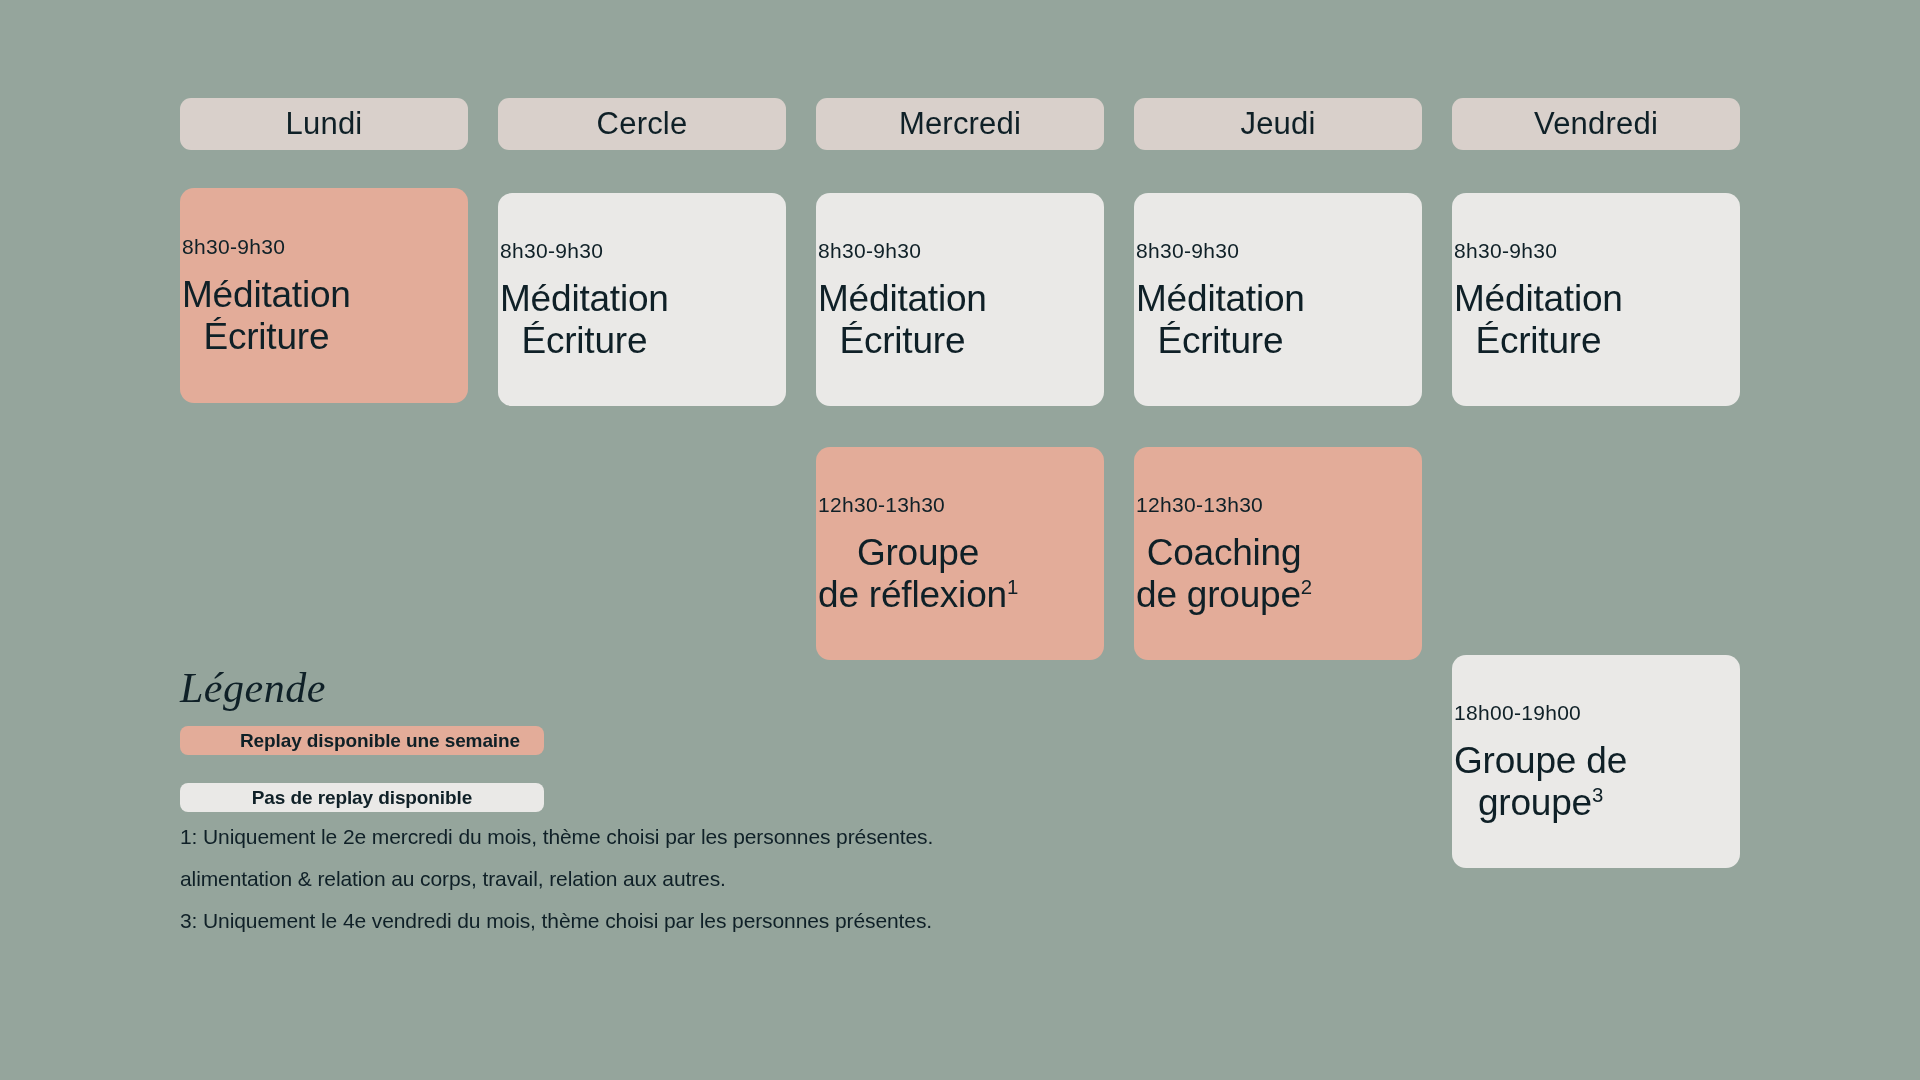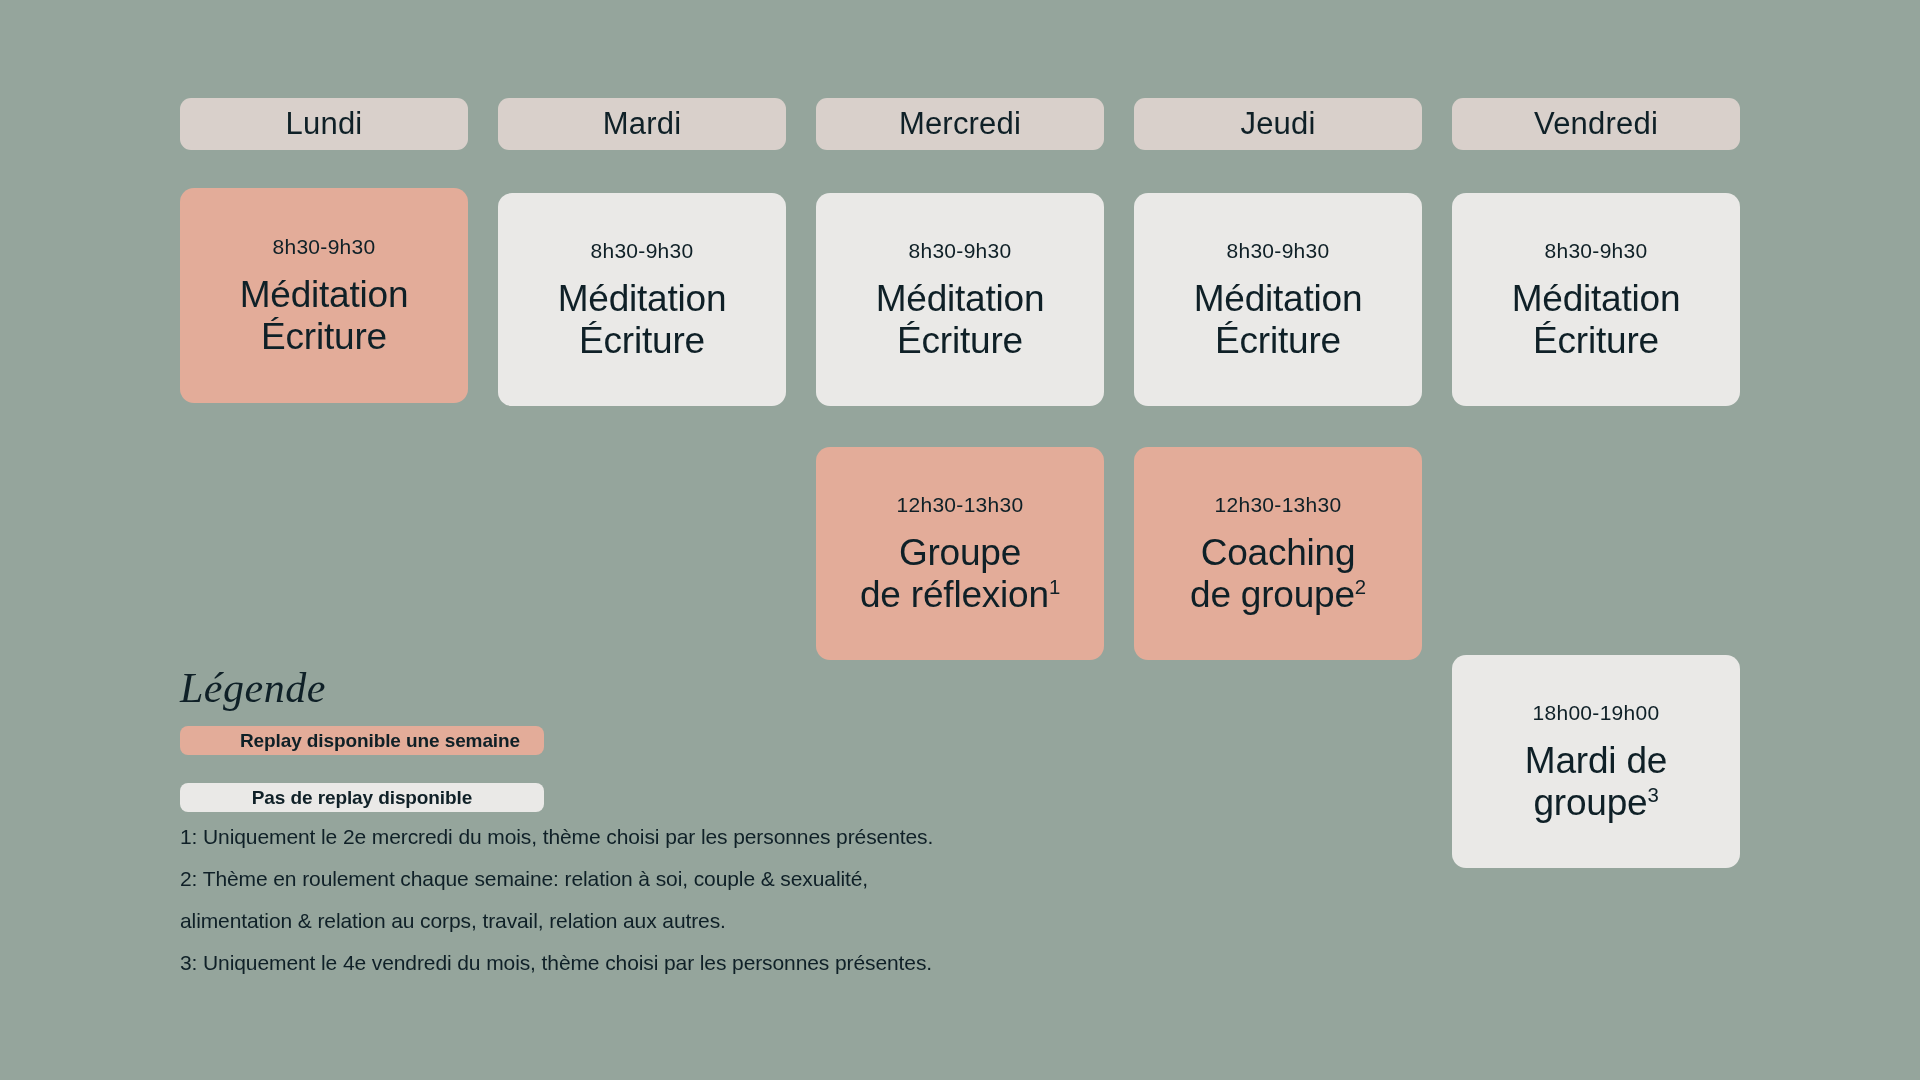--- a/index.html
+++ b/index.html
@@ -62,24 +62,24 @@
   }
 
   .row-morning  { top: 193px; }
   .row-midday   { top: 447px; }
   .row-evening  { top: 655px; }
 
   .card {
     border-radius: 14px;
     display: flex;
     flex-direction: column;
-    align-items: center;
+    align-items: flex-start;
     justify-content: center;
     text-align: center;
-    padding: 12px 10px;
+    padding: 12px 2px;
     height: 213px;
     gap: 9px;
   }
 
   .card.empty {
     background: transparent;
     border-radius: 0;
   }
 
   .card.replay     { background: #e3ac99; }
@@ -161,21 +161,21 @@
     color: #0f2027;
   }
 </style>
 </head>
 <body>
 
 <div class="board">
 
   <div class="grid" id="day-headers">
       <div class="day-header">Lundi</div>
-      <div class="day-header">Mardi</div>
+      <div class="day-header">Cercle</div>
       <div class="day-header">Mercredi</div>
       <div class="day-header">Jeudi</div>
       <div class="day-header">Vendredi</div>
     </div>
 
   <div class="row-slots row-morning" id="row-morning">
       <div class="card replay lead">
         <div class="time">8h30-9h30</div>
         <div class="title">
           <div>Méditation</div>
@@ -233,34 +233,33 @@
     </div>
 
   <div class="row-slots row-evening" id="row-evening">
       <div class="card empty"></div>
       <div class="card empty"></div>
       <div class="card empty"></div>
       <div class="card empty"></div>
       <div class="card no-replay">
         <div class="time">18h00-19h00</div>
         <div class="title">
-          <div>Mardi de</div>
+          <div>Groupe de</div>
           <div><span>groupe</span><sup>3</sup></div>
         </div>
       </div>
     </div>
 
   <div class="legend">
     <div class="legend-title">Légende</div>
 
     <div class="legend-pill replay">Replay disponible une semaine</div>
 
     <div class="legend-pill no-replay">Pas de replay disponible</div>
 
     <div class="footnotes" id="footnotes">
         <div class="footnote">1: Uniquement le 2e mercredi du mois, thème choisi par les personnes présentes.</div>
-        <div class="footnote">2: Thème en roulement chaque semaine: relation à soi, couple &amp; sexualité,</div>
         <div class="footnote">alimentation &amp; relation au corps, travail, relation aux autres.</div>
         <div class="footnote">3: Uniquement le 4e vendredi du mois, thème choisi par les personnes présentes.</div>
       </div>
   </div>
 
 </div>
 
 </body></html>

